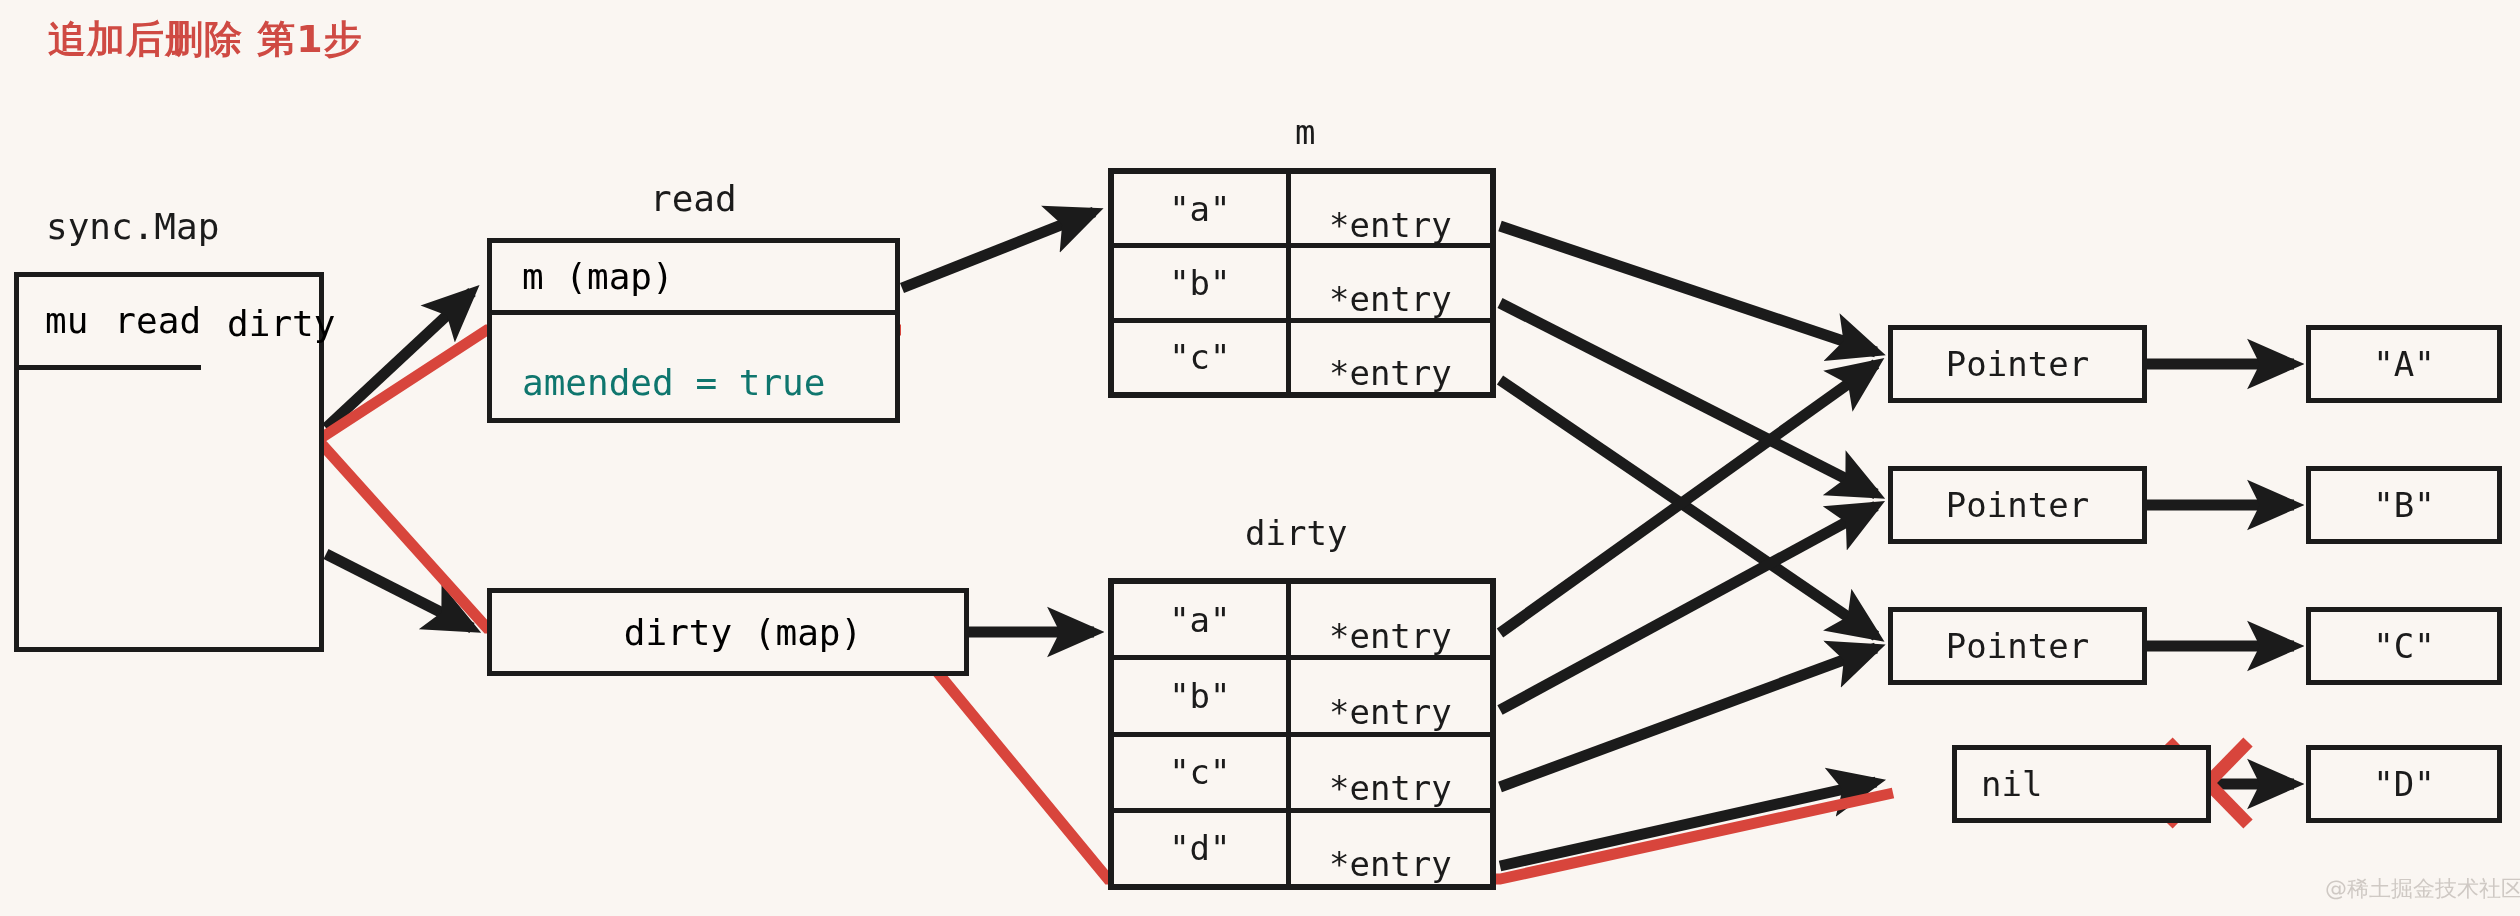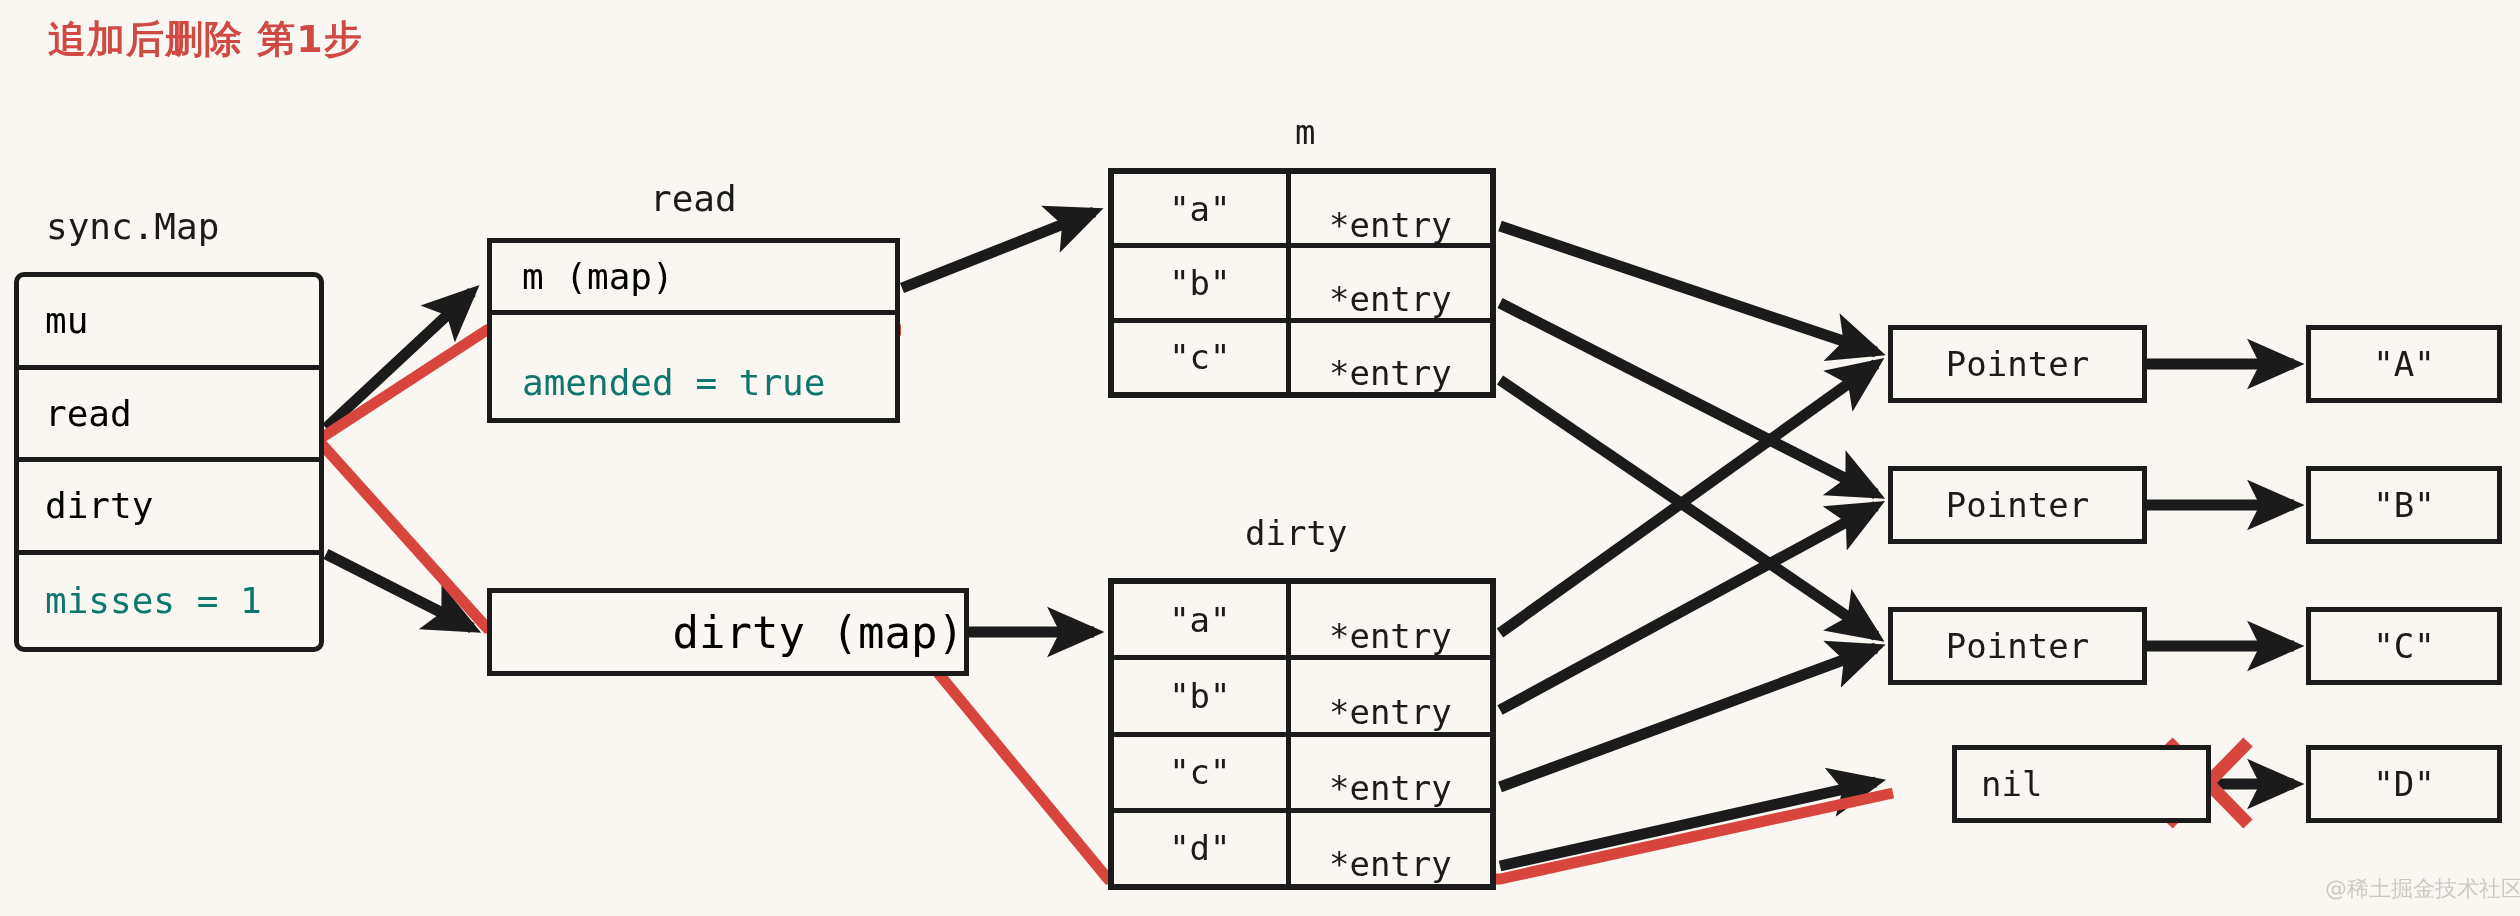--- a/index.html
+++ b/index.html
@@ -70,40 +70,38 @@
     font-family: "DejaVu Sans", "Liberation Sans", sans-serif;
     font-size: 22px;
     color: #cfc9c4;
     white-space: nowrap;
   }
 
   
   #syncmap-label { left: 46px; top: 206px; font-size: 36px; }
   #syncmap-box {
     left: 14px; top: 272px; width: 310px; height: 380px;
-    flex-direction: column;
     align-items: stretch;
     justify-content: flex-start;
-    border-radius: 10px;
   }
   #syncmap-box .cell { height: 25%; padding-left: 26px; font-size: 36px; }
   .red-text { color: #0f766e; }
 
   
   #read-label { left: 650px; top: 178px; font-size: 36px; }
   #read-box {
     left: 487px; top: 238px; width: 413px; height: 185px;
     flex-direction: column; align-items: stretch; justify-content: flex-start; gap: 32px;
   }
   #read-box .cell { height: 50%; padding-left: 30px; font-size: 36px; }
 
   
   #dirtymap-box {
     left: 487px; top: 588px; width: 482px; height: 88px;
-    padding-left: 30px; justify-content: flex-end; font-size: 44px;
+    padding-left: 30px; justify-content: center; font-size: 36px;
   }
 
   
   #m-label { left: 1295px; top: 112px; font-size: 34px; }
   #m-table { left: 1108px; top: 168px; width: 388px; height: 230px; }
   #dirty-label { left: 1245px; top: 513px; font-size: 34px; }
   #dirty-table { left: 1108px; top: 578px; width: 388px; height: 312px; }
   .kvtable {
     position: absolute;
     box-sizing: border-box;
@@ -201,23 +199,20 @@
   <div class="box" id="syncmap-box">
     <div class="cell">
       <span>mu</span>
     </div>
     <div class="cell">
       <span>read</span>
     </div>
     <div class="cell">
       <span>dirty</span>
     </div>
-    <div class="cell">
-      <span class="red-text">misses = 1</span>
-    </div>
   </div>
 
   <div class="label-free" id="read-label">read</div>
   <div class="box" id="read-box">
     <div class="cell">
       <span>m (map)</span>
     </div>
     <div class="cell">
       <span class="red-text">amended = true</span>
     </div>

